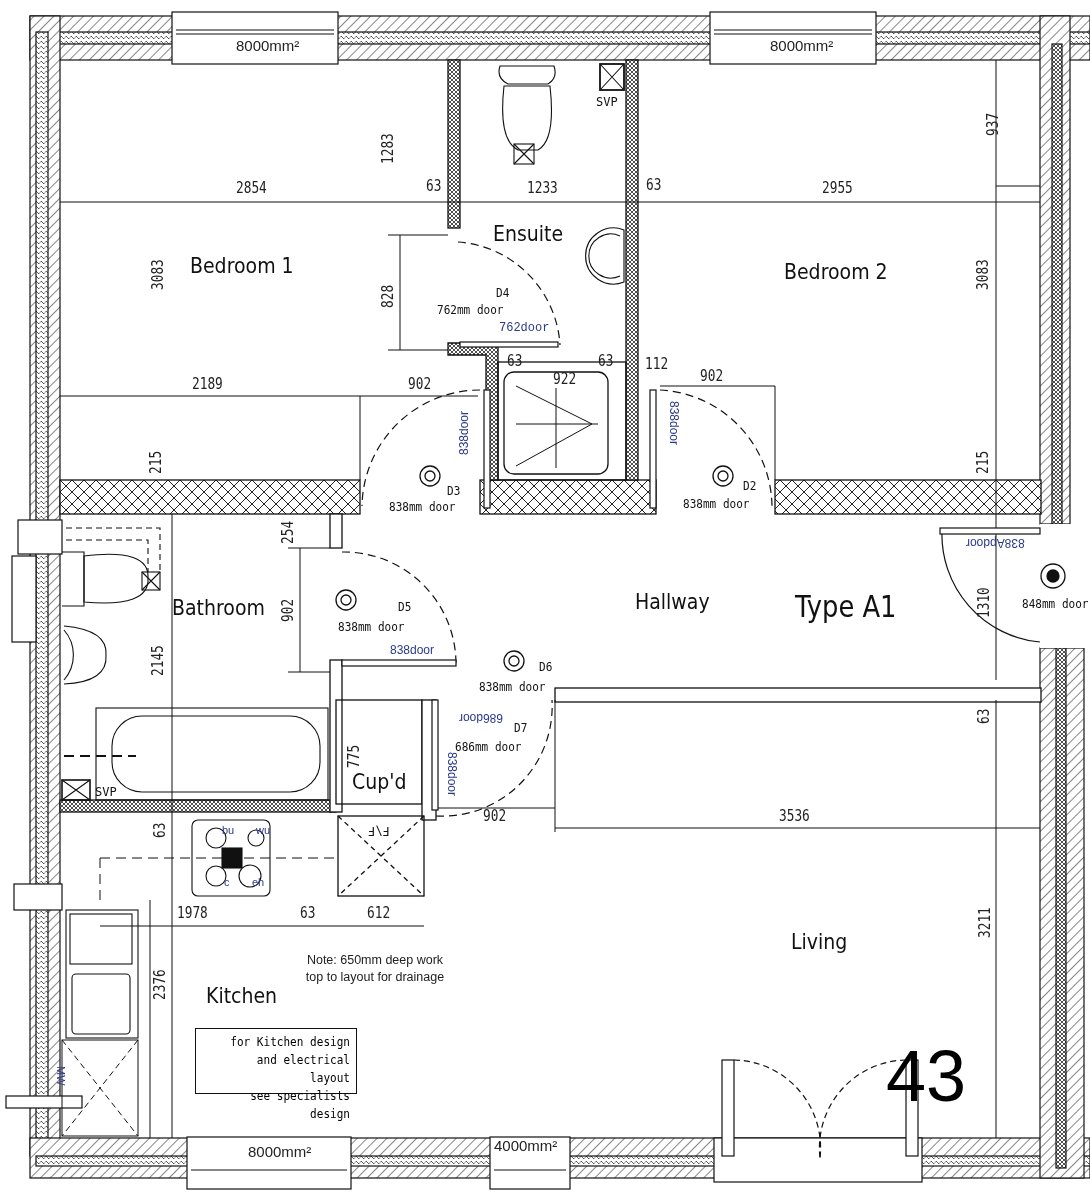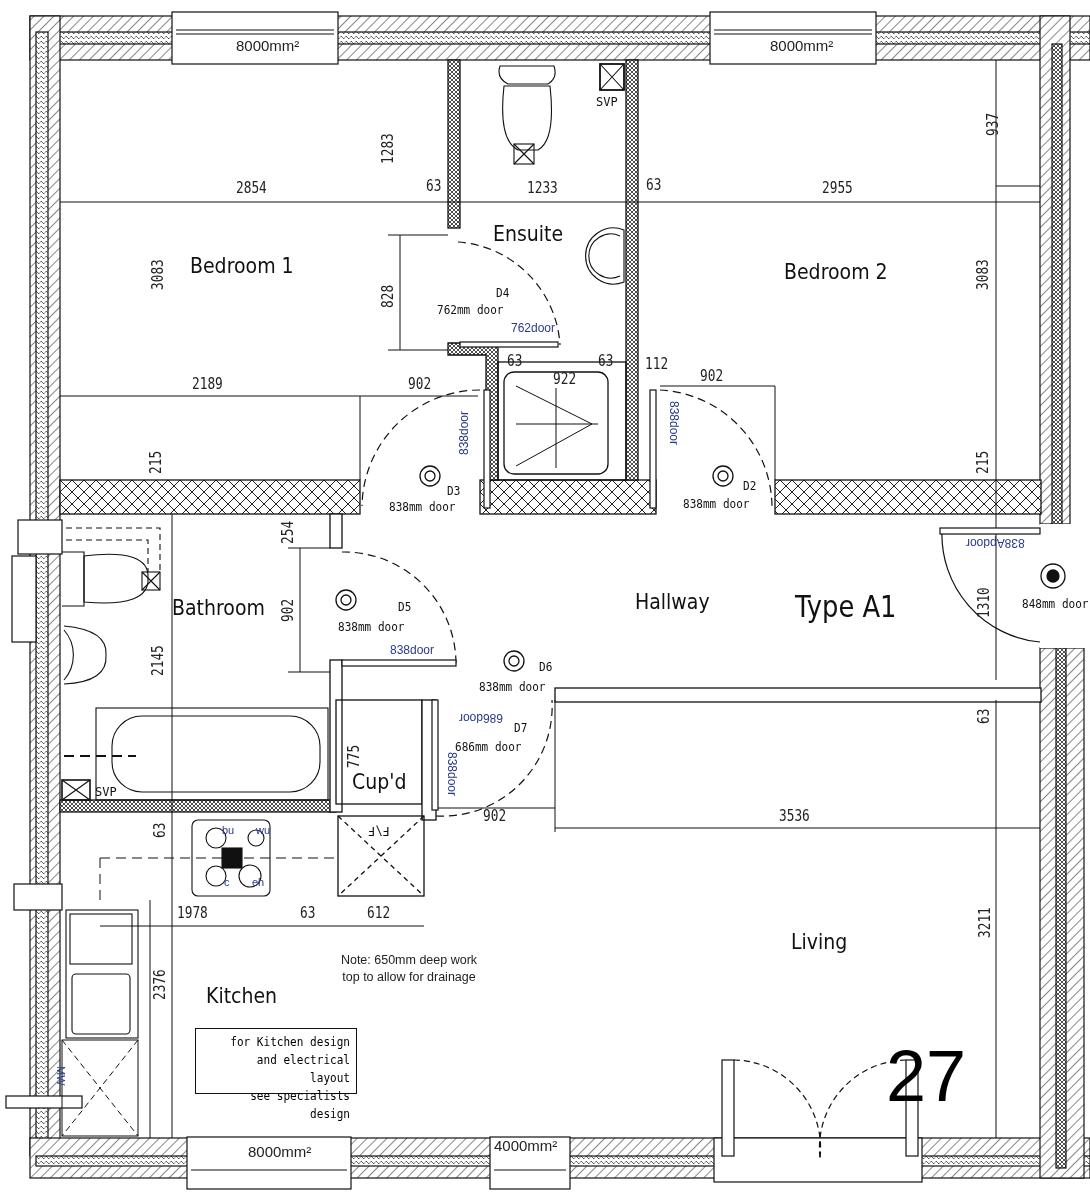--- a/index.html
+++ b/index.html
@@ -251,21 +251,21 @@
 
 <div class="lbl room" style="left:190px;top:255px;">Bedroom 1</div>
 <div class="lbl room" style="left:784px;top:261px;">Bedroom 2</div>
 <div class="lbl room" style="left:493px;top:223px;">Ensuite</div>
 <div class="lbl room" style="left:172px;top:597px;">Bathroom</div>
 <div class="lbl room" style="left:635px;top:591px;">Hallway</div>
 <div class="lbl room big" style="left:795px;top:592px;">Type A1</div>
 <div class="lbl room" style="left:352px;top:771px;">Cup'd</div>
 <div class="lbl room" style="left:206px;top:985px;">Kitchen</div>
 <div class="lbl room" style="left:791px;top:931px;">Living</div>
-<div class="lbl unit" style="left:886px;top:1040px;">27</div>
+<div class="lbl unit" style="left:886px;top:1040px;">43</div>
 
 <div class="lbl dim" style="left:236px;top:180px;">2854</div>
 <div class="lbl dim" style="left:426px;top:178px;">63</div>
 <div class="lbl dim" style="left:527px;top:180px;">1233</div>
 <div class="lbl dim" style="left:646px;top:177px;">63</div>
 <div class="lbl dim" style="left:822px;top:180px;">2955</div>
 <div class="lbl dim" style="left:192px;top:376px;">2189</div>
 <div class="lbl dim" style="left:408px;top:376px;">902</div>
 <div class="lbl dim" style="left:507px;top:353px;">63</div>
 <div class="lbl dim" style="left:598px;top:353px;">63</div>
@@ -290,21 +290,21 @@
 <div class="lbl dim v" style="left:150px;top:676px;">2145</div>
 <div class="lbl dim v" style="left:976px;top:618px;">1310</div>
 <div class="lbl dim v" style="left:976px;top:724px;">63</div>
 <div class="lbl dim v" style="left:346px;top:768px;">775</div>
 <div class="lbl dim v" style="left:977px;top:938px;">3211</div>
 <div class="lbl dim v" style="left:152px;top:838px;">63</div>
 <div class="lbl dim v" style="left:152px;top:1000px;">2376</div>
 
 <div class="lbl door" style="left:496px;top:286px;">D4</div>
 <div class="lbl door" style="left:437px;top:303px;">762mm door</div>
-<div class="lbl dtag" style="left:511px;top:322px;">762door</div>
+<div class="lbl dtag" style="left:499px;top:322px;font-family:Liberation Mono, monospace;">762door</div>
 
 <div class="lbl door" style="left:447px;top:484px;">D3</div>
 <div class="lbl door" style="left:389px;top:500px;">838mm door</div>
 <div class="lbl dtag vl" style="left:458px;top:455px;">838door</div>
 
 <div class="lbl door" style="left:743px;top:479px;">D2</div>
 <div class="lbl door" style="left:683px;top:497px;">838mm door</div>
 <div class="lbl dtag vr" style="left:680px;top:401px;">838door</div>
 
 <div class="lbl door" style="left:398px;top:600px;">D5</div>
@@ -324,21 +324,21 @@
 
 <div class="lbl small" style="left:596px;top:96px;">SVP</div>
 <div class="lbl small" style="left:95px;top:786px;">SVP</div>
 <div class="lbl small" style="left:368px;top:825px;transform:rotate(180deg);">F\F</div>
 <div class="lbl sm-b" style="left:66px;top:1066px;transform:rotate(90deg);transform-origin:left top;">MW</div>
 <div class="lbl sm-b" style="left:222px;top:825px;">bu</div>
 <div class="lbl sm-b" style="left:256px;top:825px;">wu</div>
 <div class="lbl sm-b" style="left:224px;top:877px;">c</div>
 <div class="lbl sm-b" style="left:252px;top:877px;">eh</div>
 
-<div class="lbl note" style="left:318px;top:952px;width:182px;">
+<div class="lbl note" style="left:284px;top:952px;width:182px;">
   <div>Note: 650mm deep work</div>
-  <div>top to allow for drainage</div>
+  <div>top to layout for drainage</div>
 </div>
 <div class="spec">
   <span>for Kitchen design</span>
   <span>and electrical layout</span>
   <span>see specialists design</span>
 </div>
 
 </body></html>

